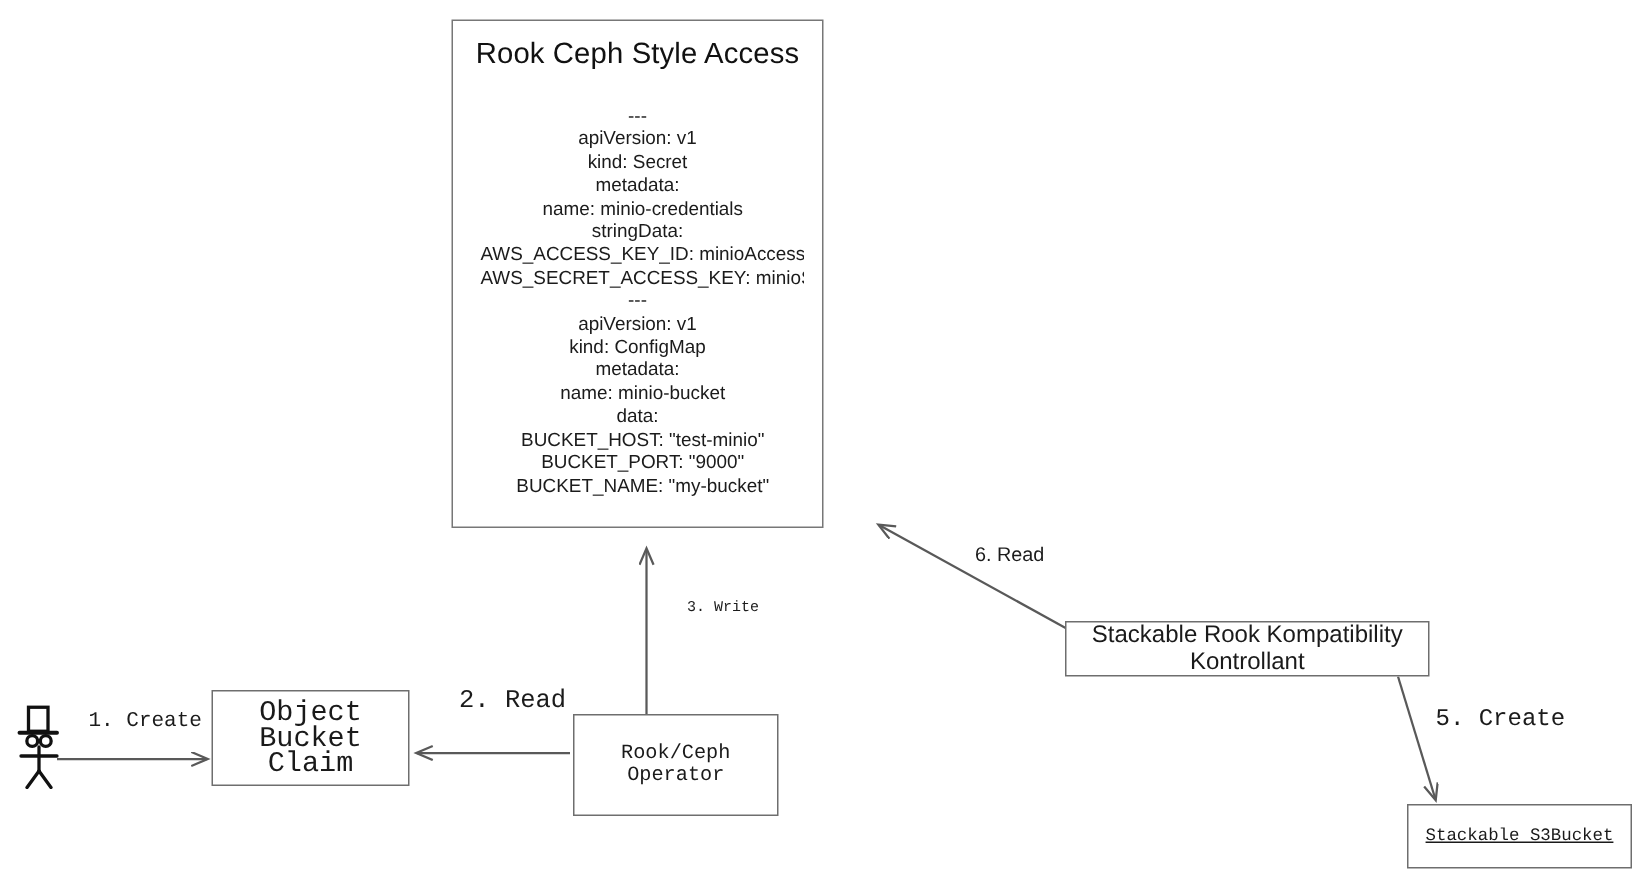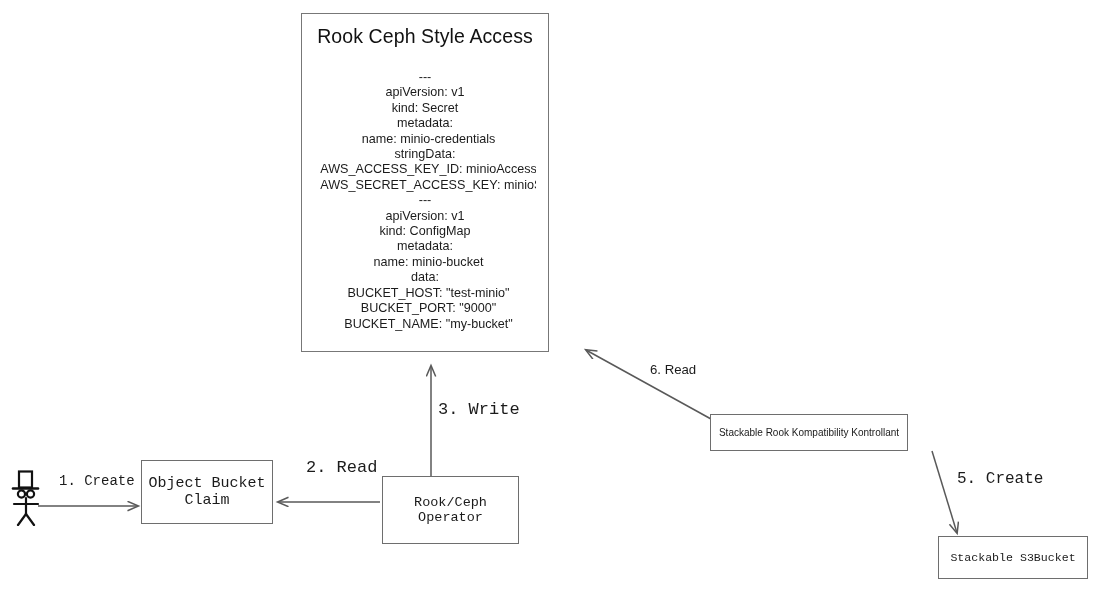--- a/index.html
+++ b/index.html
@@ -65,55 +65,56 @@
     white-space: pre;
     overflow: hidden;
   }
 
   
   #obc-node {
     left: 141px;
     top: 460px;
     width: 132px;
     height: 64px;
-    font-size: 15px;
+    font-size: 19px;
     line-height: 17px;
   }
   #operator-node {
     left: 382px;
     top: 476px;
     width: 137px;
     height: 68px;
     font-size: 13.5px;
   }
   #srkk-node {
     left: 710px;
     top: 414px;
-    width: 198px;
+    width: 243px;
     height: 37px;
-    font-size: 10px;
+    font-size: 16px;
   }
   #s3bucket-node {
     left: 938px;
     top: 536px;
     width: 150px;
     height: 43px;
     font-size: 11.6px;
+    text-decoration: underline;
   }
 
   
   .edge-label {
     position: absolute;
     z-index: 4;
     white-space: nowrap;
     color: #1b1b1b;
   }
   #label-create-1 { left: 59px;  top: 473px; font-size: 14px; }
   #label-read-2   { left: 306px; top: 458px; font-size: 17px; }
-  #label-write-3  { left: 438px; top: 400px; font-size: 17px; }
+  #label-write-3  { left: 458px; top: 400px; font-size: 10px; }
   #label-read-4   { left: 650px; top: 362px; font-size: 13.2px; }
   #label-create-5 { left: 957px; top: 470px; font-size: 16px; }
 
   
   #actor {
     position: absolute;
     left: 6px;
     top: 470px;
     width: 40px;
     height: 56px;

